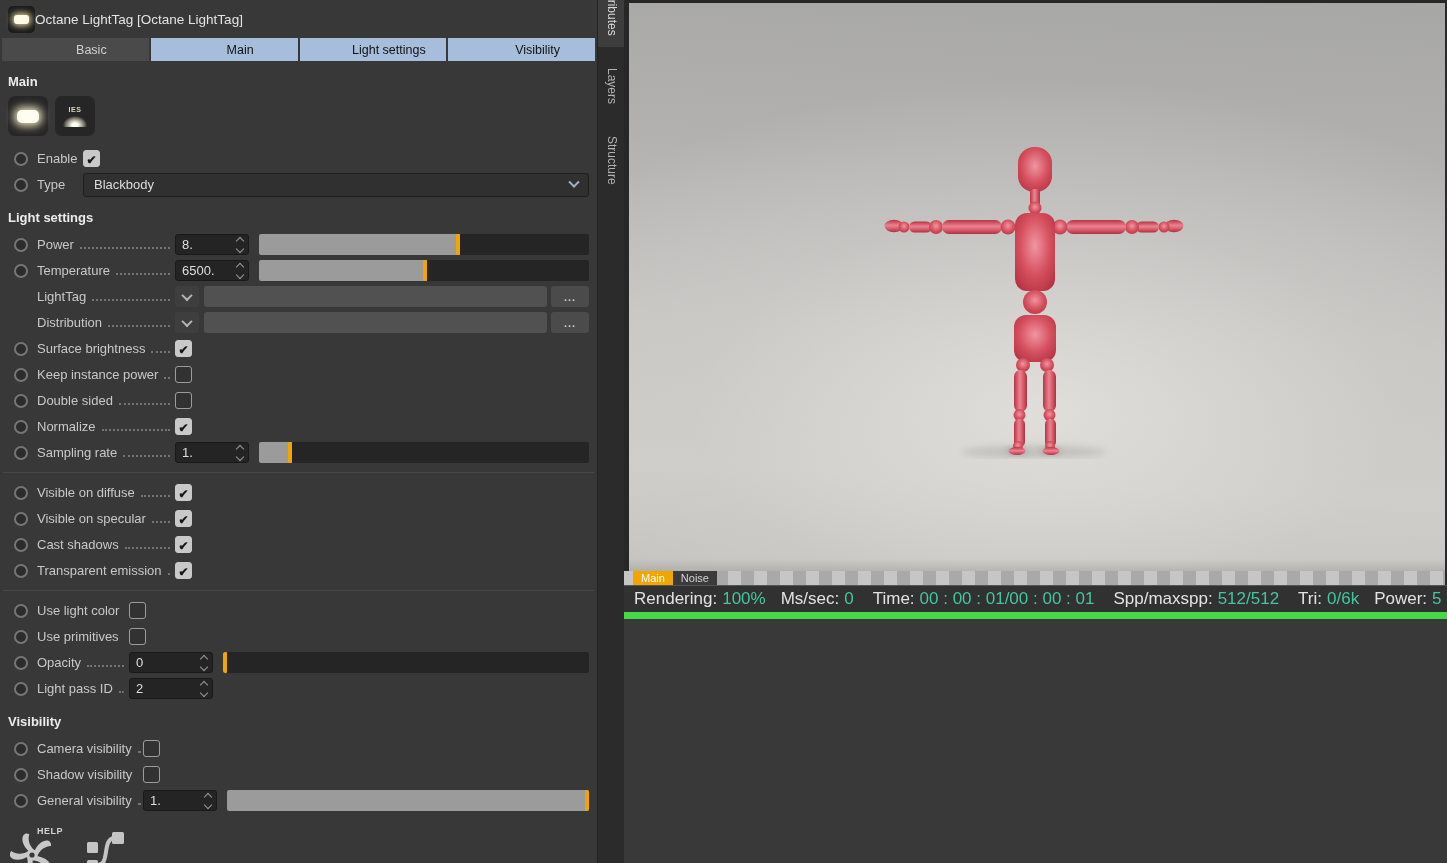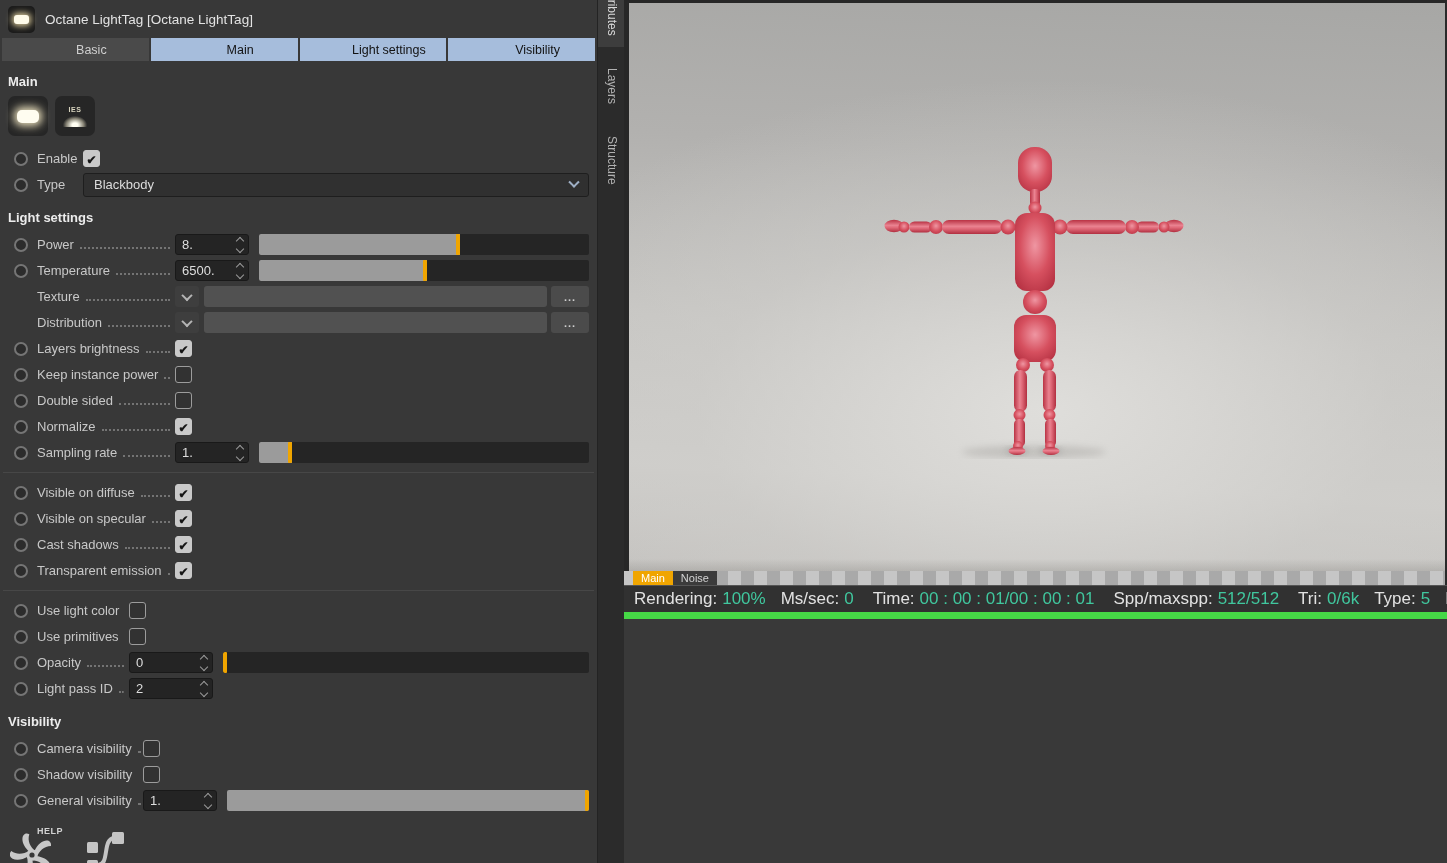--- a/index.html
+++ b/index.html
@@ -3,21 +3,21 @@
 <meta charset="utf-8">
 <style>
   * { box-sizing: border-box; margin: 0; padding: 0; }
   html,body { width:1447px; height:863px; overflow:hidden; background:#393939;
     font-family:"Liberation Sans", sans-serif; }
   .app { display:flex; width:1447px; height:863px; }
 
   
   .left-panel { width:597px; flex:0 0 597px; background:#383838; color:#c8c8c8;
     font-size:13px; position:relative; }
-  .titlebar { height:38px; display:flex; align-items:center; gap:10px; padding:5px 8px; }
+  .titlebar { height:38px; display:flex; align-items:center; padding:5px 8px; }
   .title-icon { width:27px; height:27px; background:#1b1b1b; border-radius:5px;
     display:flex; align-items:center; justify-content:center; flex:0 0 27px; }
   .title-icon .glow { width:15px; height:9px; background:#fffbe9; border-radius:3px;
     box-shadow:0 0 6px 2px rgba(255,236,180,.85); }
   .title-text { color:#e3e3e3; font-size:13.5px; }
 
   .tabrow { display:flex; gap:2px; padding:0 2px; height:23px; }
   .ptab { flex:1; display:flex; align-items:center; justify-content:center;
     background:#4a4a4a; color:#cfcfcf; font-size:12.5px; cursor:default;padding-left:32px; }
   .ptab.sel { background:var(--tab-blue,#A6BDDC); color:#121212; }
@@ -221,21 +221,21 @@
       </div>
       <div class="slider">
           <div class="fill" style="width: 51%;"></div>
           <div class="marker" style="left: max(0px, 51% - 4px);"></div>
         </div>
     </div>
 
     <div class="row">
       <span class="keyspace"></span>
       <span class="label-col">
-          <span class="rlabel">Texture</span>
+          <span class="rlabel">LightTag</span>
           <span class="leader"></span>
         </span>
       <div class="dd-btn">
           <span class="sel-chev"></span>
         </div>
       <div class="txfield"></div>
       <div class="browse-btn">...</div>
     </div>
 
     <div class="row">
@@ -247,21 +247,21 @@
       <div class="dd-btn">
           <span class="sel-chev"></span>
         </div>
       <div class="txfield"></div>
       <div class="browse-btn">...</div>
     </div>
 
     <div class="row">
       <span class="keydot"></span>
       <span class="label-col">
-          <span class="rlabel">Layers brightness</span>
+          <span class="rlabel">Surface brightness</span>
           <span class="leader"></span>
         </span>
       <span class="cb checked"></span>
     </div>
 
     <div class="row">
       <span class="keydot"></span>
       <span class="label-col">
           <span class="rlabel">Keep instance power</span>
           <span class="leader"></span>
@@ -565,21 +565,21 @@
         </span>
       <span class="stat m-left">
           <span class="lbl">Spp/maxspp:</span>
           <span class="val">512/512</span>
         </span>
       <span class="stat m-left">
           <span class="lbl">Tri:</span>
           <span class="val">0/6k</span>
         </span>
       <span class="stat">
-          <span class="lbl">Type:</span>
+          <span class="lbl">Power:</span>
           <span class="val">5</span>
         </span>
       <span class="stat">
           <span class="lbl">Hair:</span>
           <span class="val">0</span>
         </span>
       <span class="stat tight m-left">
           <span class="lbl">RTX:</span>
         </span>
 

